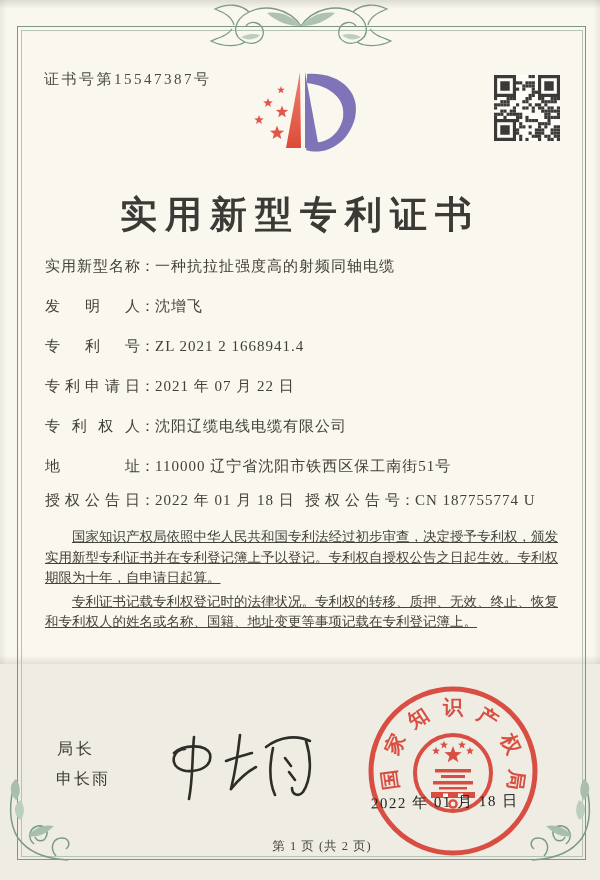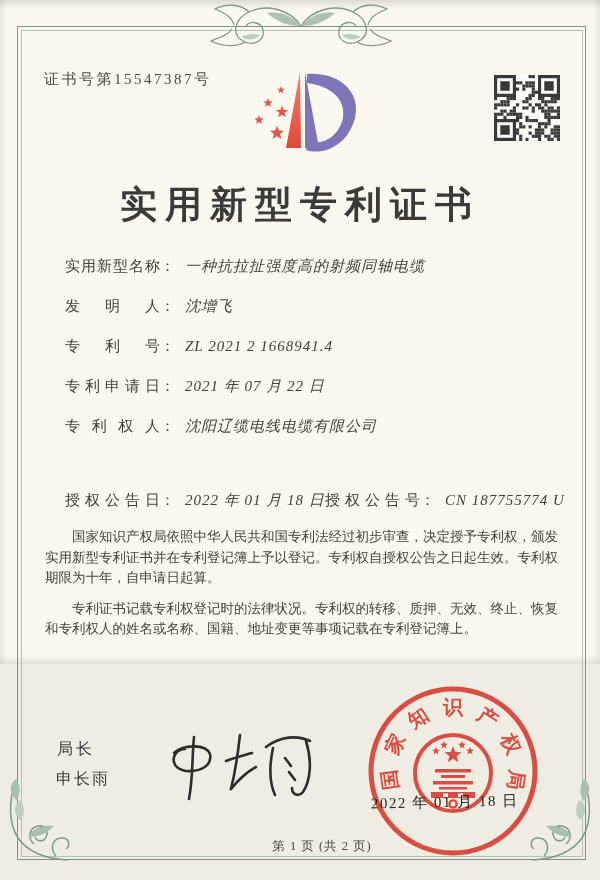--- a/index.html
+++ b/index.html
@@ -22,42 +22,42 @@
     border:1.4px solid #7f9484;
   }
   .border-inner{position:absolute;inset:2.5px;border:1px solid #b4c4b6;}
   .orn{position:absolute;}
 
   .cert-no{
     position:absolute;left:44px;top:70px;
     font-size:15px;color:#4a4944;letter-spacing:2.5px;
   }
   .title{
-    position:absolute;left:0;right:0;top:176px;margin:4px;
+    position:absolute;left:0;right:0;top:176px;margin:14px;
     text-align:center;font-size:37px;font-weight:600;color:#3b3a36;
     letter-spacing:8px;font-family:"Liberation Serif","DejaVu Serif",serif;
   }
   .field-row{
     position:absolute;left:45px;font-size:15px;color:#413f3a;white-space:nowrap;
   }
   .flabel{
     display:inline-block;width:95px;vertical-align:top;
-    text-align:justify;text-align-last:justify;margin-left:20px;
+    text-align:justify;text-align-last:justify;
   }
   .fcolon{display:inline-block;}
-  .fvalue{margin-left:10px;letter-spacing:1px;font-style:italic;}
+  .fvalue{letter-spacing:1px;}
   .fgroup-right{position:absolute;left:260px;top:0;white-space:nowrap;}
 
   .paragraphs{
     position:absolute;left:45px;top:527px;width:513px;
     font-size:13.5px;line-height:20.5px;color:#45433d;
     text-align:justify;
   }
-  .paragraphs p{margin:0;text-indent:2em;}
-  .paragraphs p + p{margin-top:10px;}
+  .paragraphs p{margin:0;text-indent:2em;text-decoration:underline;}
+  .paragraphs p + p{margin-top:3px;}
 
   .director-title{position:absolute;left:57px;top:739px;font-size:16px;letter-spacing:3px;color:#3c3b37;}
   .director-name{position:absolute;left:56px;top:769px;font-size:16px;letter-spacing:2px;color:#3c3b37;}
 
   .seal-wrap{position:absolute;left:363px;top:681px;width:180px;height:180px;opacity:.88;}
   .seal-date{
     position:absolute;left:371px;top:793px;font-size:15px;color:#23221f;
     letter-spacing:1.5px;transform:rotate(-1.2deg);z-index:5;white-space:nowrap;
   }
   .footer{
@@ -293,20 +293,23 @@
   </div>
   <div class="field-row" style="top:337px">
     <span class="flabel">专利号</span><span class="fcolon">：</span><span class="fvalue">ZL 2021 2 1668941.4</span>
   </div>
   <div class="field-row" style="top:377px">
     <span class="flabel">专利申请日</span><span class="fcolon">：</span><span class="fvalue">2021 年 07 月 22 日</span>
   </div>
   <div class="field-row" style="top:417px">
     <span class="flabel">专利权人</span><span class="fcolon">：</span><span class="fvalue">沈阳辽缆电线电缆有限公司</span>
   </div>
+  <div class="field-row" style="top:457px">
+    <span class="flabel">地址</span><span class="fcolon">：</span><span class="fvalue">110000 辽宁省沈阳市铁西区保工南街51号</span>
+  </div>
   <div class="field-row" style="top:491px">
     <span>
       <span class="flabel">授权公告日</span><span class="fcolon">：</span><span class="fvalue">2022 年 01 月 18 日</span>
     </span>
     <span class="fgroup-right">
       <span class="flabel">授权公告号</span><span class="fcolon">：</span><span class="fvalue">CN 187755774 U</span>
     </span>
   </div>
 
   <div class="paragraphs">

